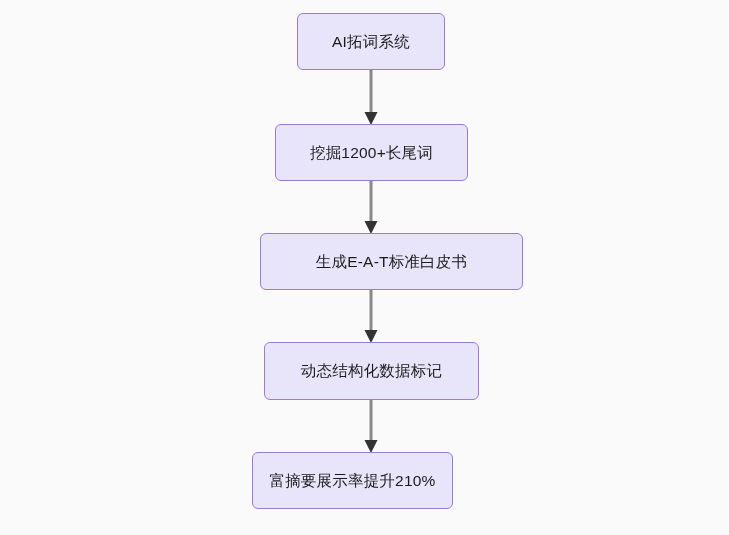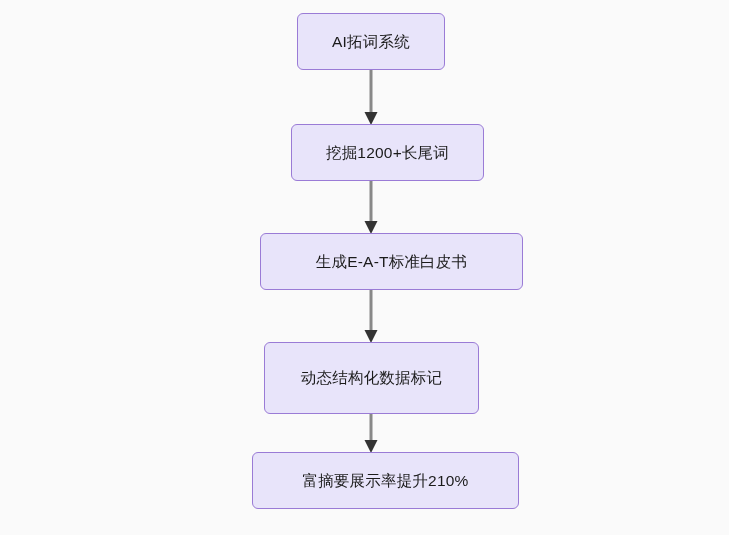--- a/index.html
+++ b/index.html
@@ -71,29 +71,29 @@
 
   <svg class="edge" style="left:350px; top:397px; width:42px; height:59px;" viewBox="0 0 42 59">
     <line class="edge-line" x1="21" y1="0" x2="21" y2="47"></line>
     <polygon class="edge-head" points="21,56 14.5,43 27.5,43"></polygon>
   </svg>
 
   <div class="node" style="left:297px; top:13px; width:148px; height:57px;">
     <span class="node-label">AI拓词系统</span>
   </div>
 
-  <div class="node" style="left:275px; top:124px; width:193px; height:57px;margin-left:16px;">
+  <div class="node" style="left:275px; top:124px; width:193px; height:57px;">
     <span class="node-label">挖掘1200+长尾词</span>
   </div>
 
   <div class="node" style="left:260px; top:233px; width:263px; height:57px;">
     <span class="node-label">生成E-A-T标准白皮书</span>
   </div>
 
-  <div class="node" style="left:264px; top:342px; width:215px; height:72px;">
+  <div class="node" style="left:264px; top:342px; width:215px; height:58px;">
     <span class="node-label">动态结构化数据标记</span>
   </div>
 
-  <div class="node" style="left:252px; top:452px; width:267px; height:57px;">
+  <div class="node" style="left:252px; top:452px; width:201px; height:57px;">
     <span class="node-label">富摘要展示率提升210%</span>
   </div>
 
 </div>
 
 </body></html>

